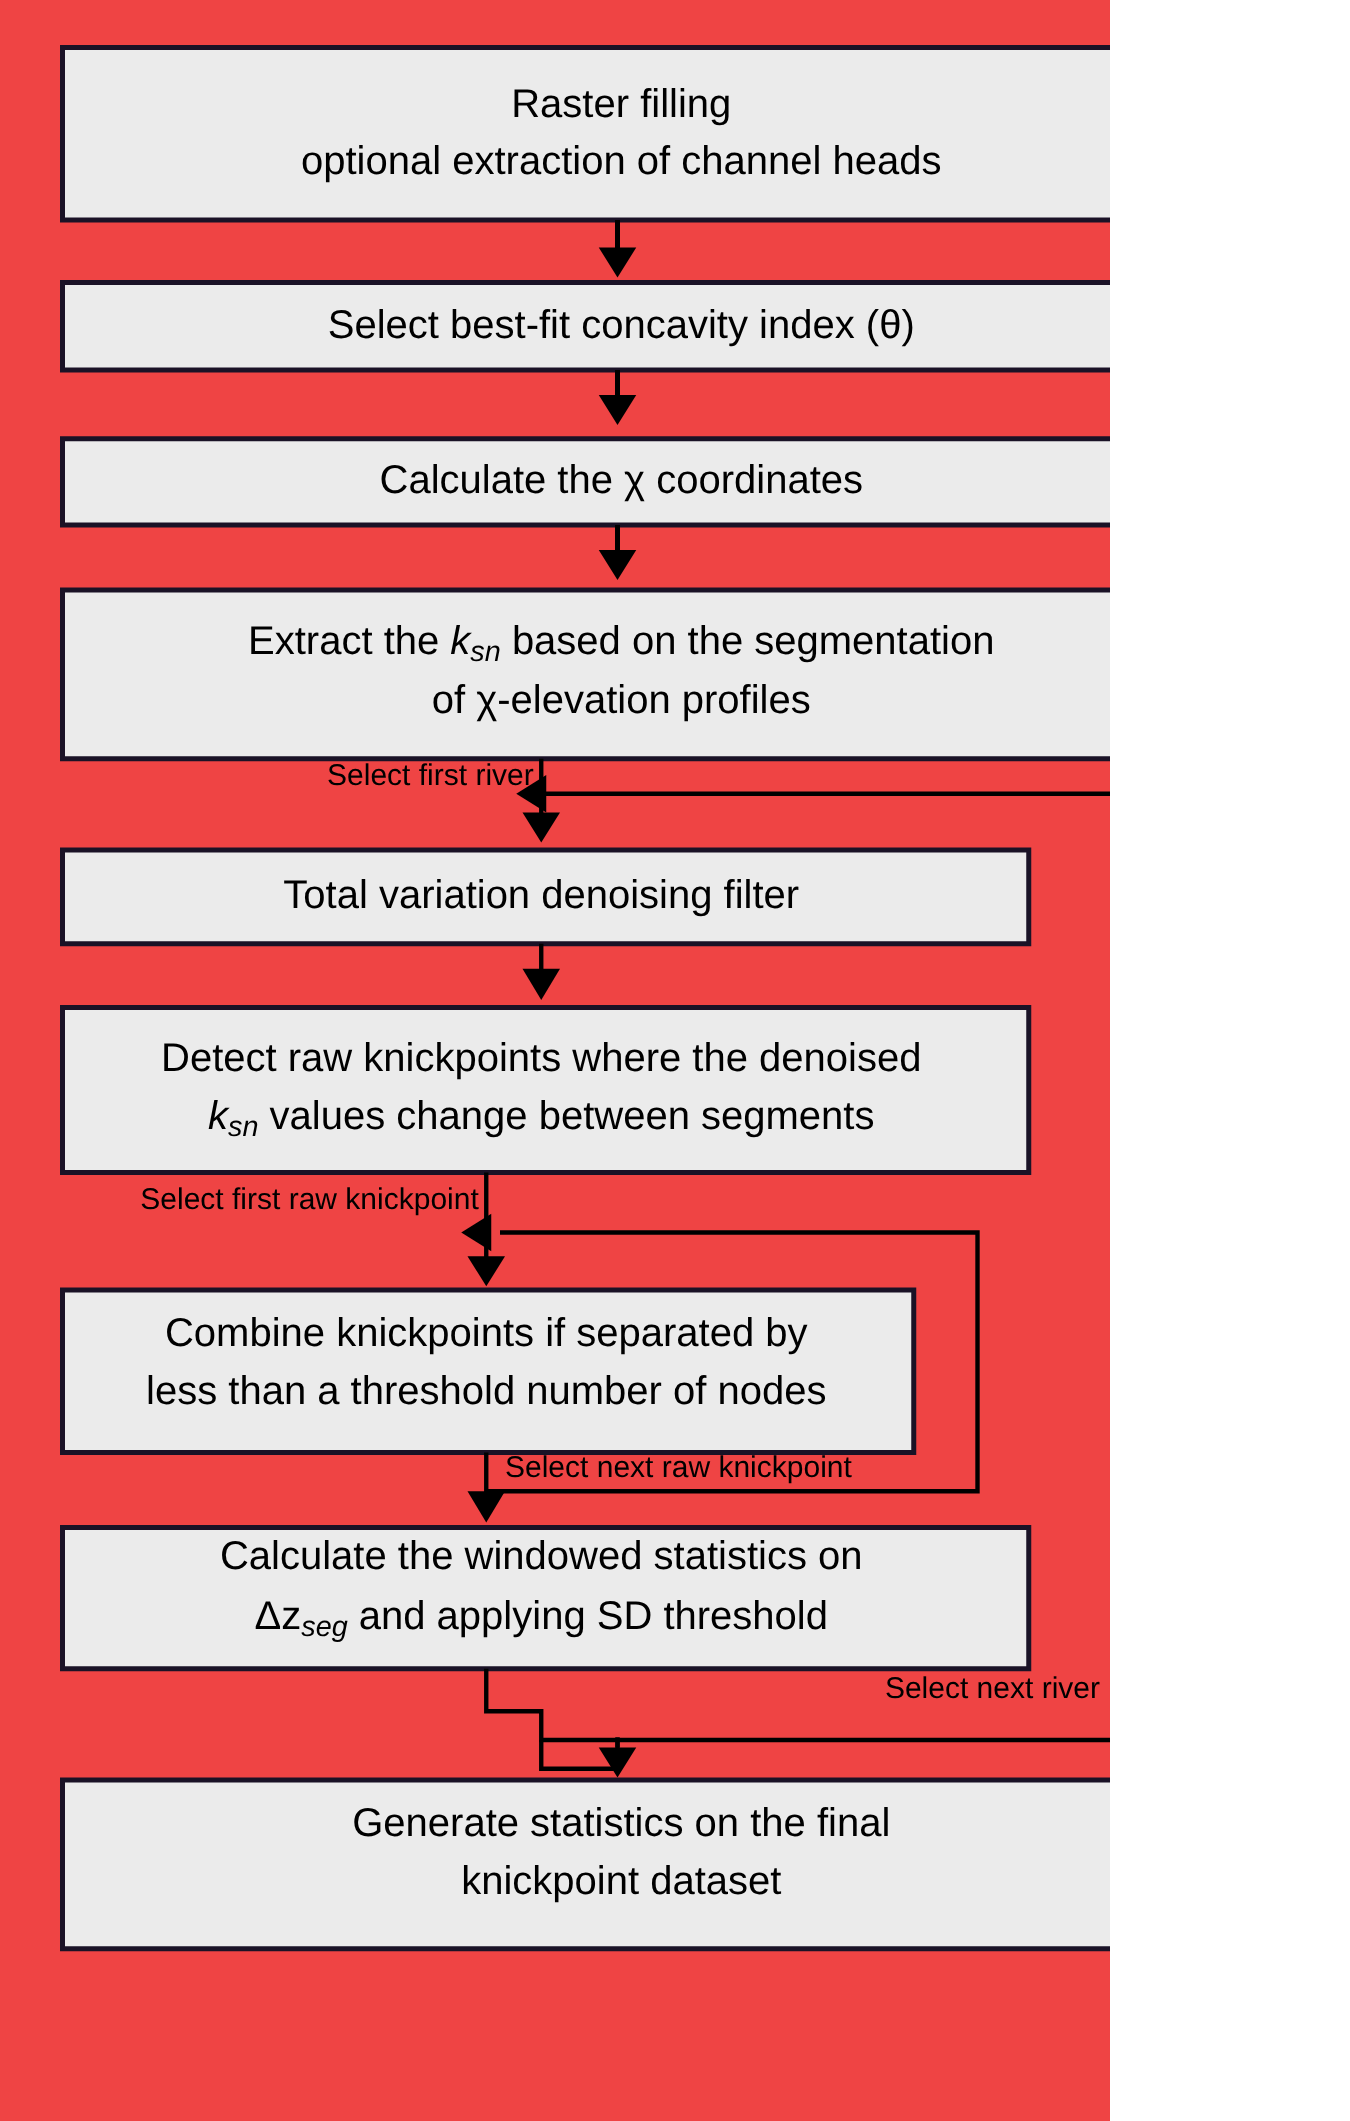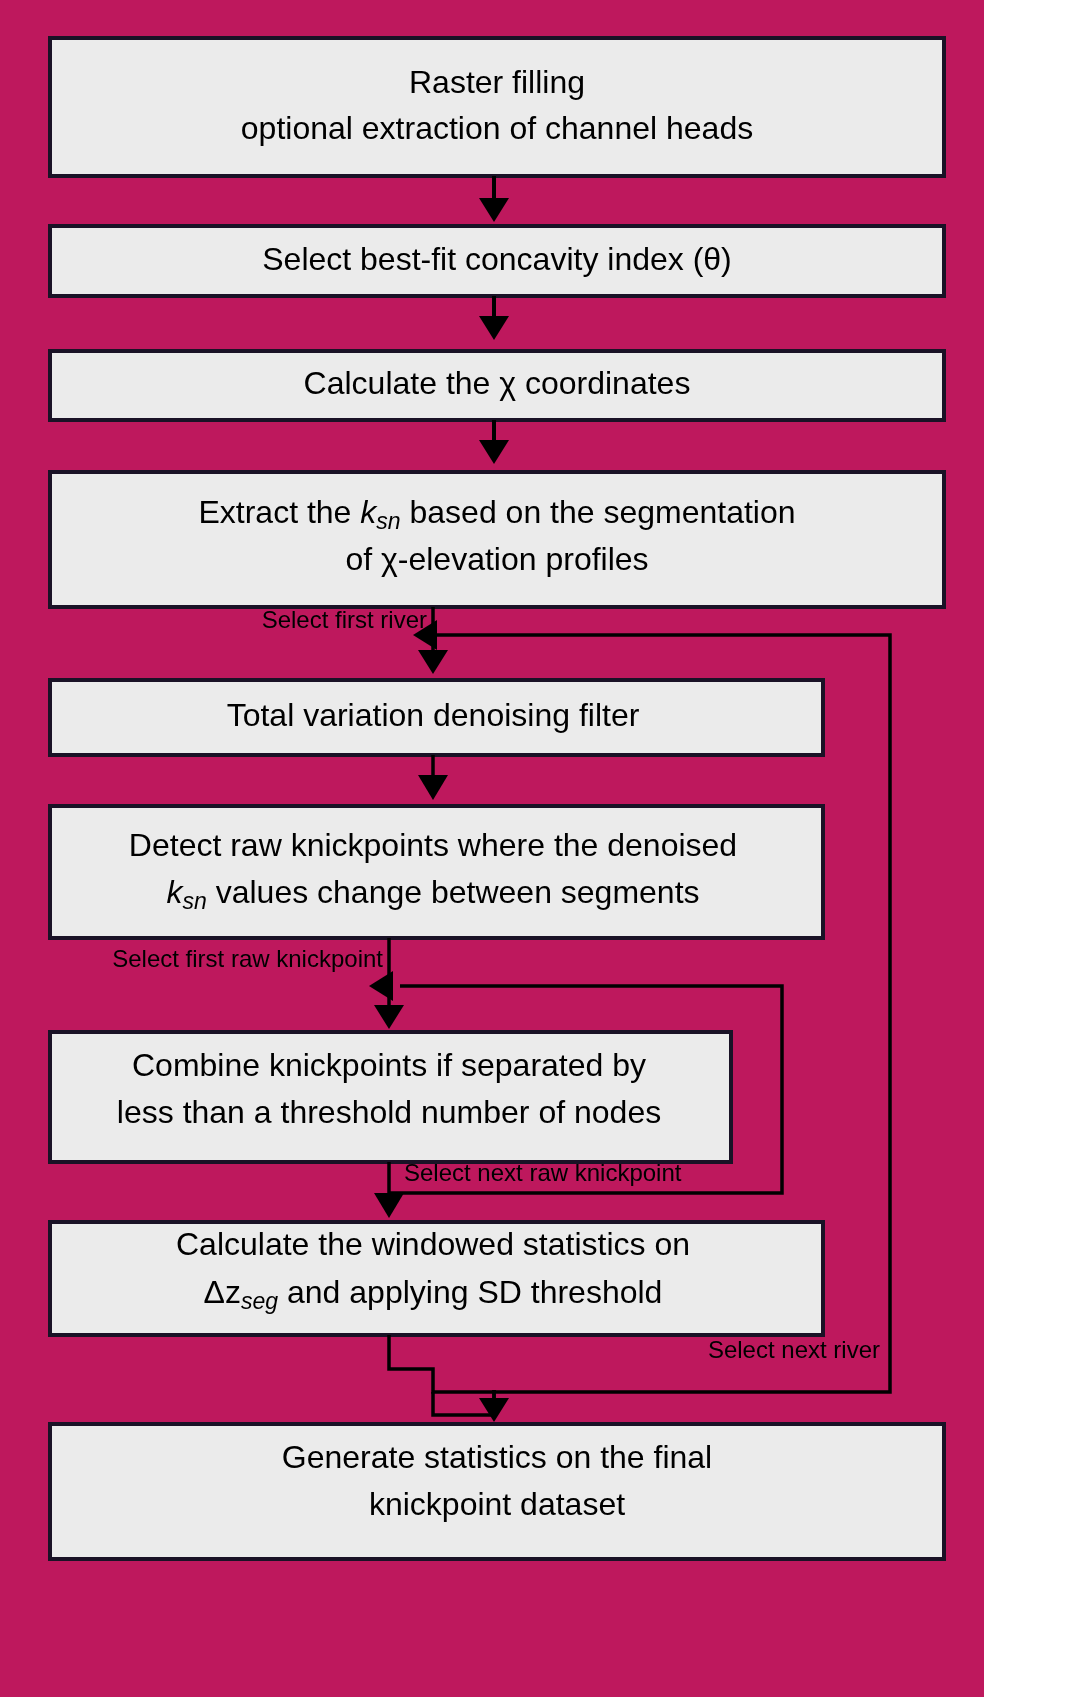--- a/index.html
+++ b/index.html
@@ -2,23 +2,23 @@
 <html><head>
 <meta charset="utf-8">
 <style>
   html, body {
     margin: 0;
     padding: 0;
     background: #ffffff;
   }
   #canvas-wrap {
     position: relative;
-    width: 984px;
+    width: 888px;
     height: 1697px;
-    background: #be185d;
+    background: #ef4444;
     overflow: hidden;
   }
   svg.flow {
     display: block;
     width: 1080px;
     height: 1697px;
     font-family: "Liberation Sans", sans-serif;
   }
   .box-rect {
     fill: #ebebeb;

